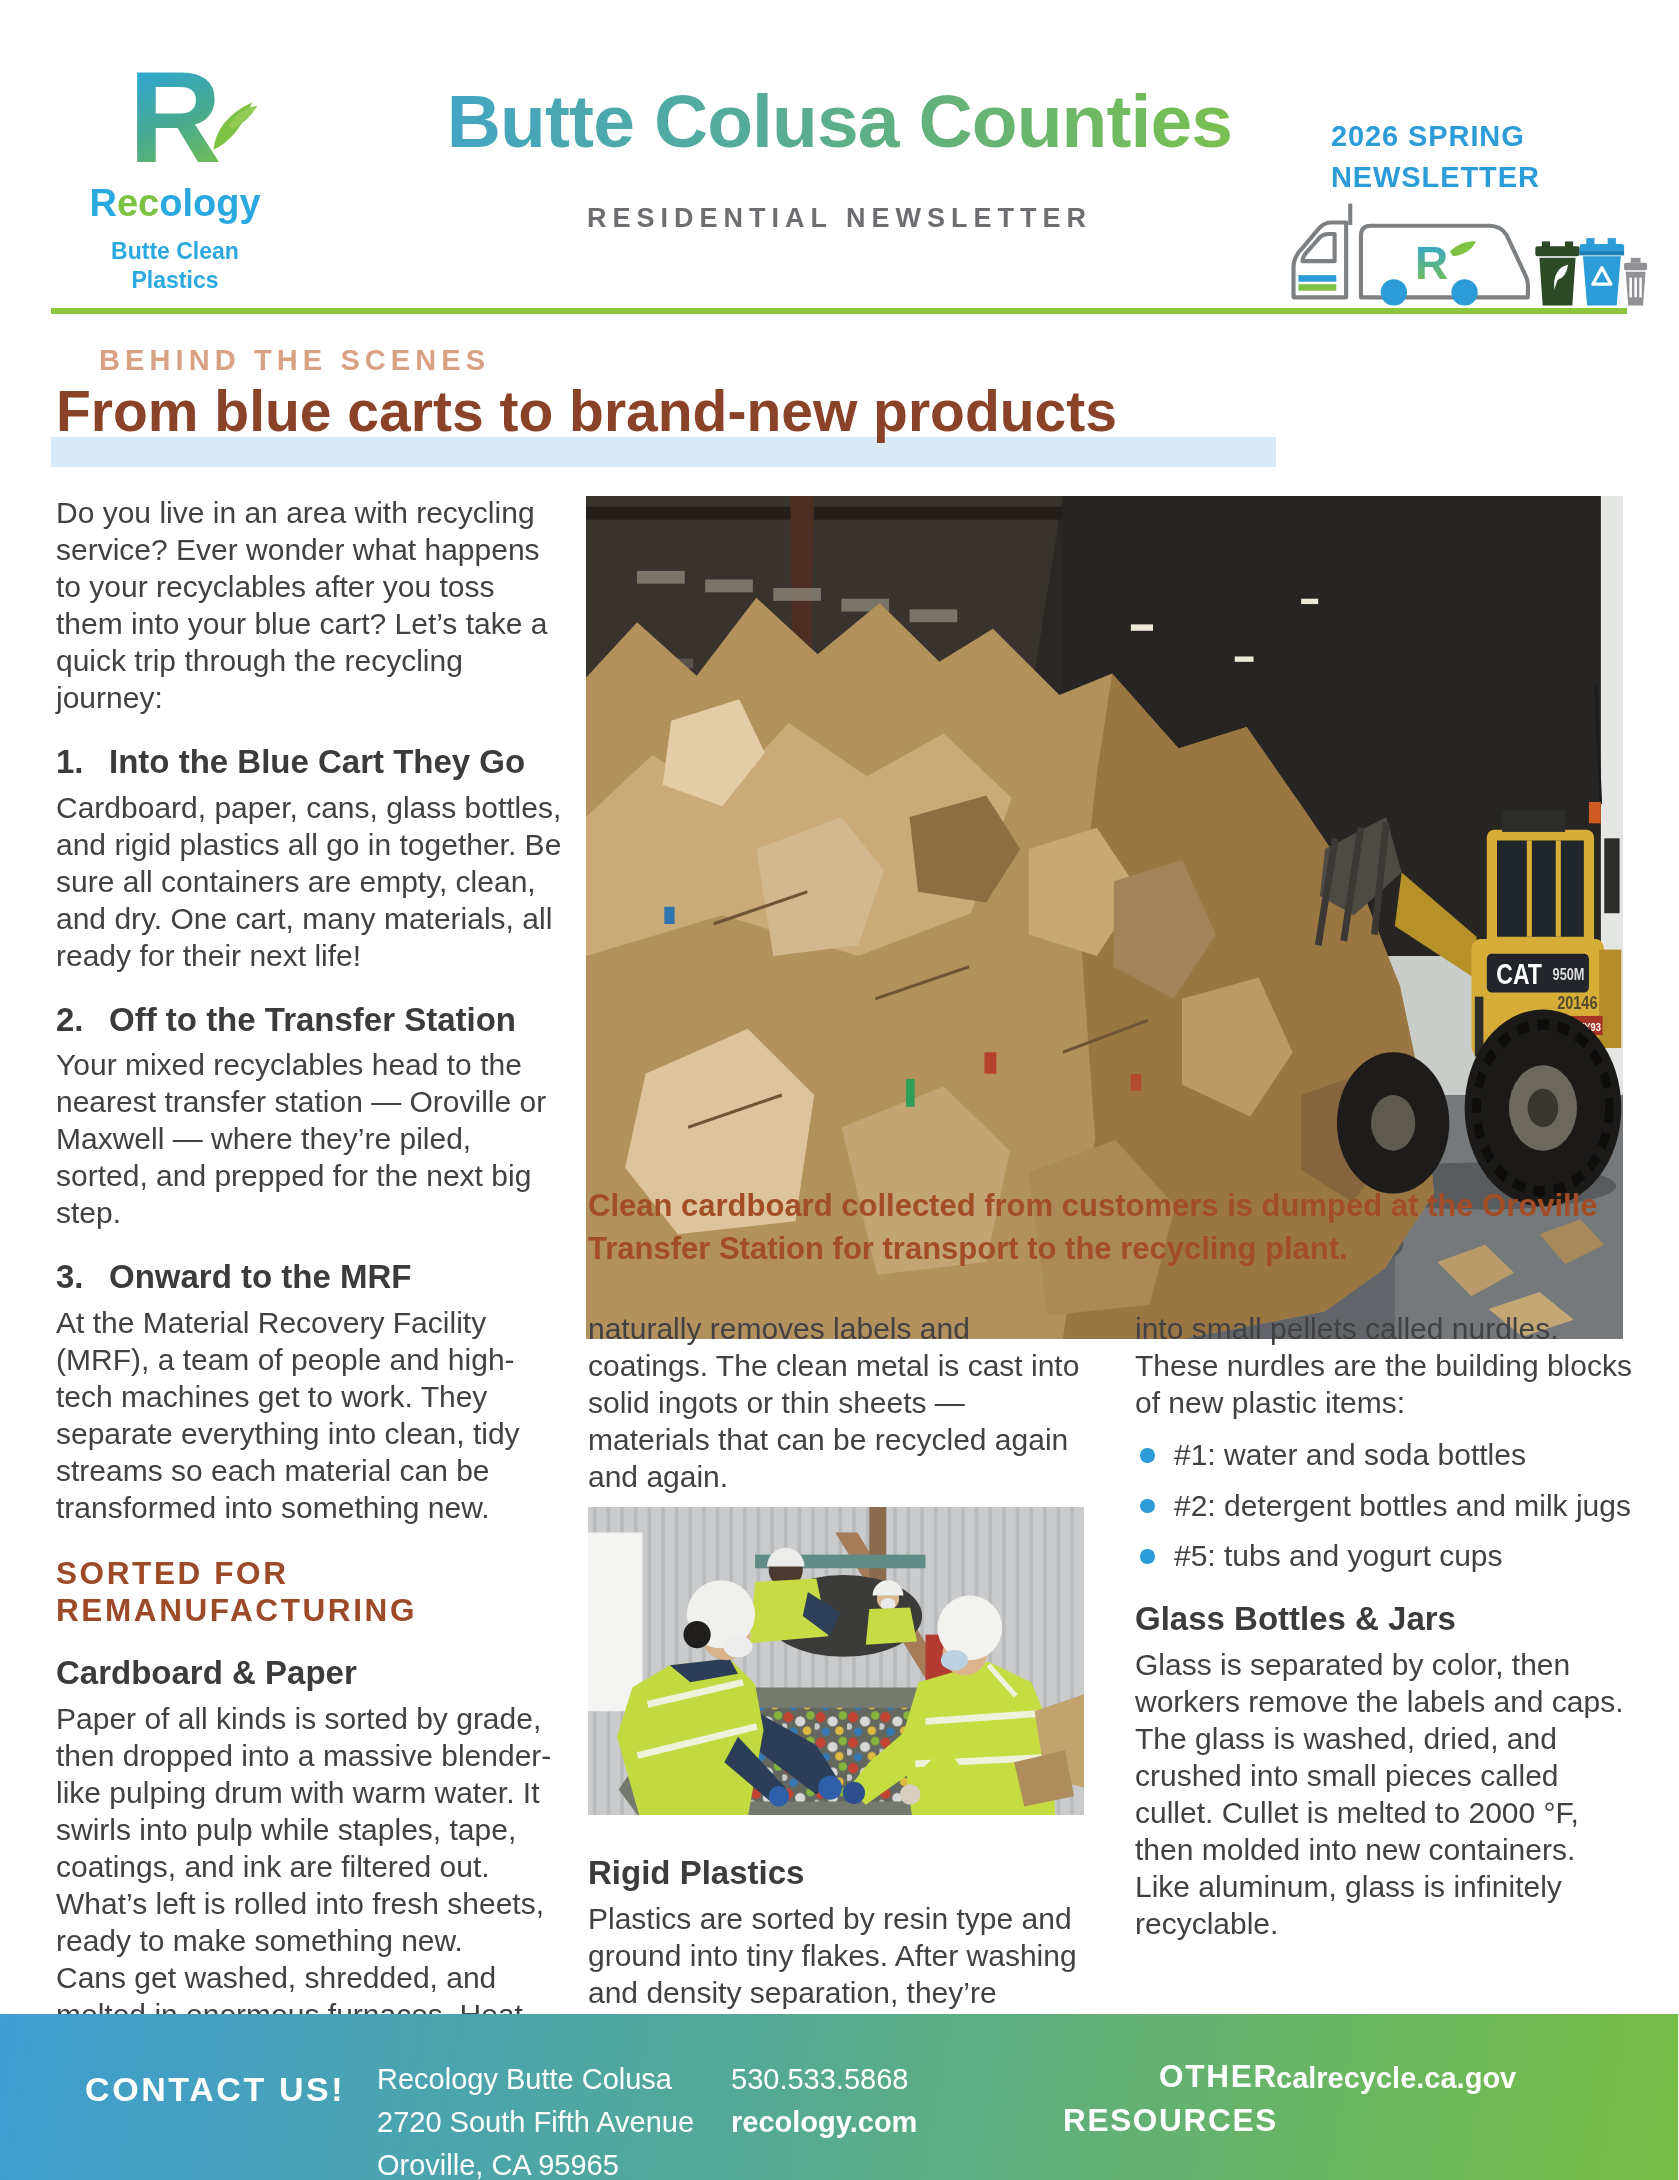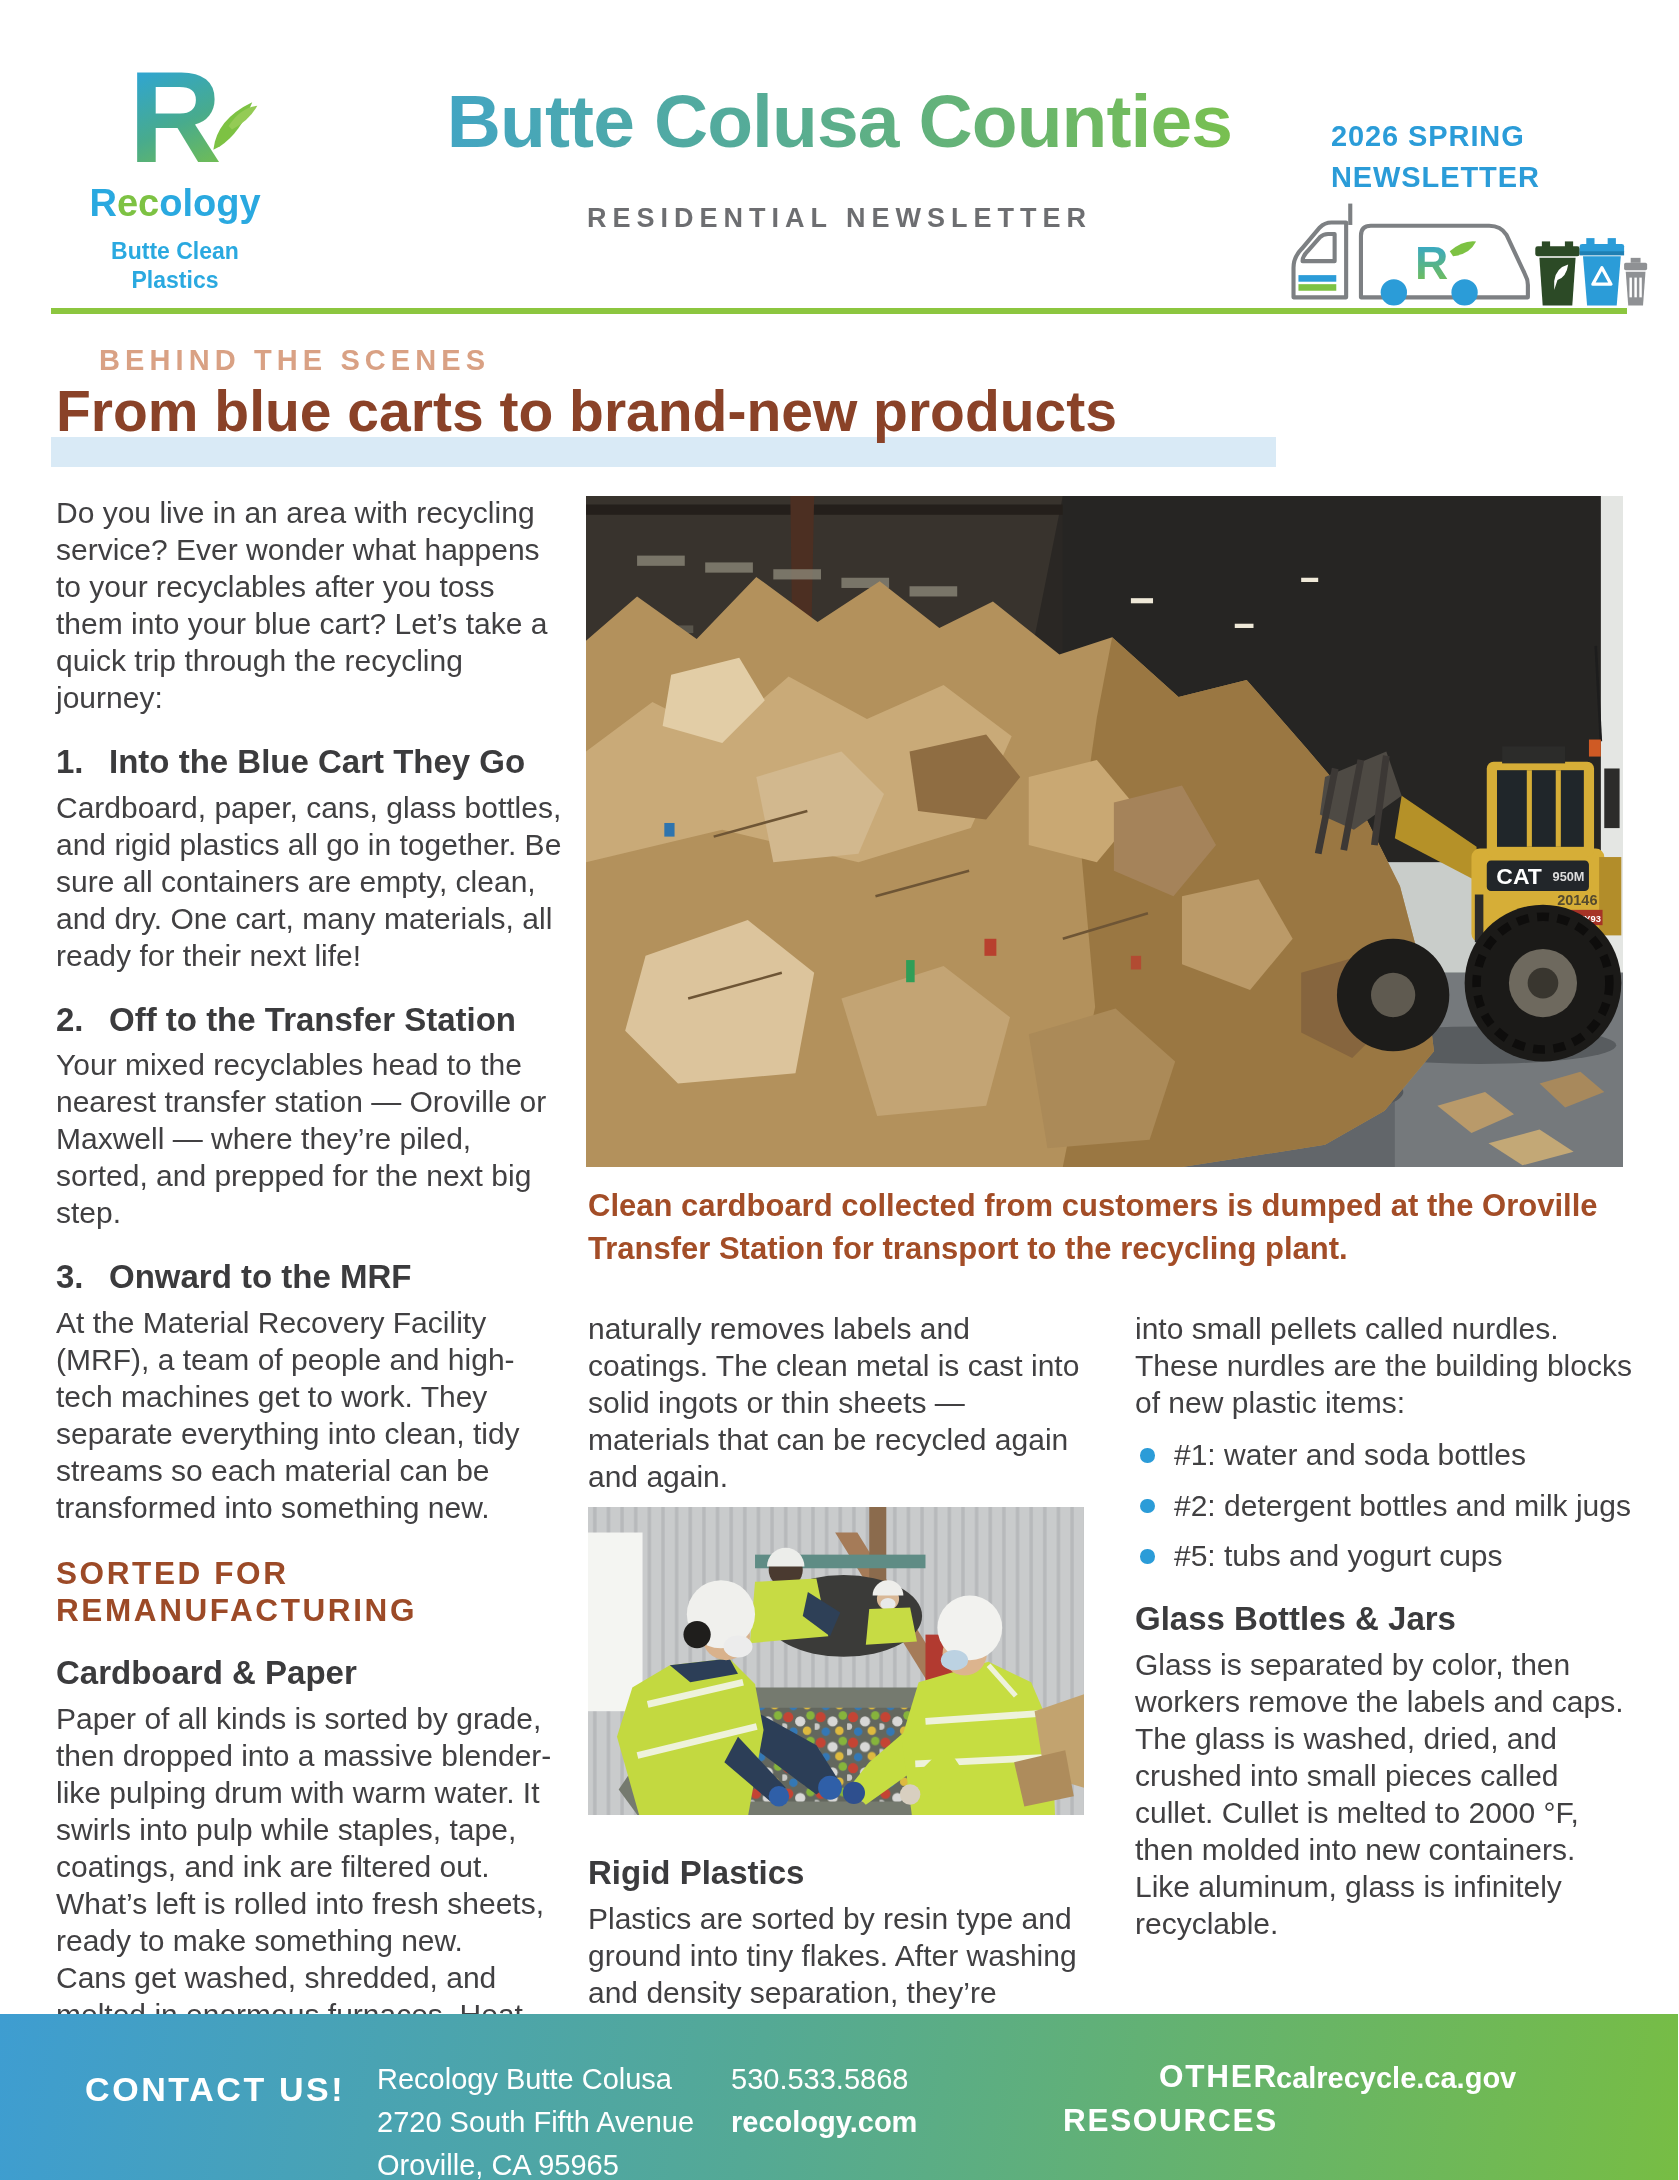--- a/index.html
+++ b/index.html
@@ -45,21 +45,21 @@
   
   .col { font-size:30px; line-height:37px; color:#414042; }
   .col p { margin:0; }
   .col-left  { position:absolute; left:56px;  top:494px;  width:508px; }
   .col-mid   { position:absolute; left:588px; top:1310px; width:504px; }
   .col-right { position:absolute; left:1135px;top:1310px; width:499px; }
   .step-heading { display:flex; font-size:33px; font-weight:bold; color:#3b3b3d; margin-top:27px; margin-bottom:8.5px; }
   .step-num { width:53px; flex:none; }
   .reman-heading { margin-top:29px; width:460px; font-size:31.5px; font-weight:bold; color:#9c4a27; letter-spacing:2.6px; line-height:37px; }
   .sub-heading { font-size:33px; font-weight:bold; color:#3b3b3d; margin-top:25.6px; margin-bottom:8.5px; }
-  .photo1 { position:absolute; left:586px; top:496px; width:1037px; height:671px; }
+  .photo1 { position:absolute; left:586px; top:496px; width:1037px; height:843px; }
   .photo1 svg, .photo2 svg { display:block; width:100%; height:100%; }
   .caption { position:absolute; left:588px; top:1184px; width:1075px; font-size:31px; font-weight:bold; color:#a34d27; line-height:43px; }
   .photo2 { width:496px; height:308px; margin-top:12px; }
   .rigid-heading { margin-top:39px; }
   .bullets { list-style:none; margin:15.3px 0 0 0; padding:0; }
   .bullets li { position:relative; padding-left:39px; margin-bottom:13.6px; }
   .bullet-dot { position:absolute; left:5.1px; top:12px; width:14.5px; height:14.5px; border-radius:50%; background:#2b9cd8; }
 
   
   .footer {

